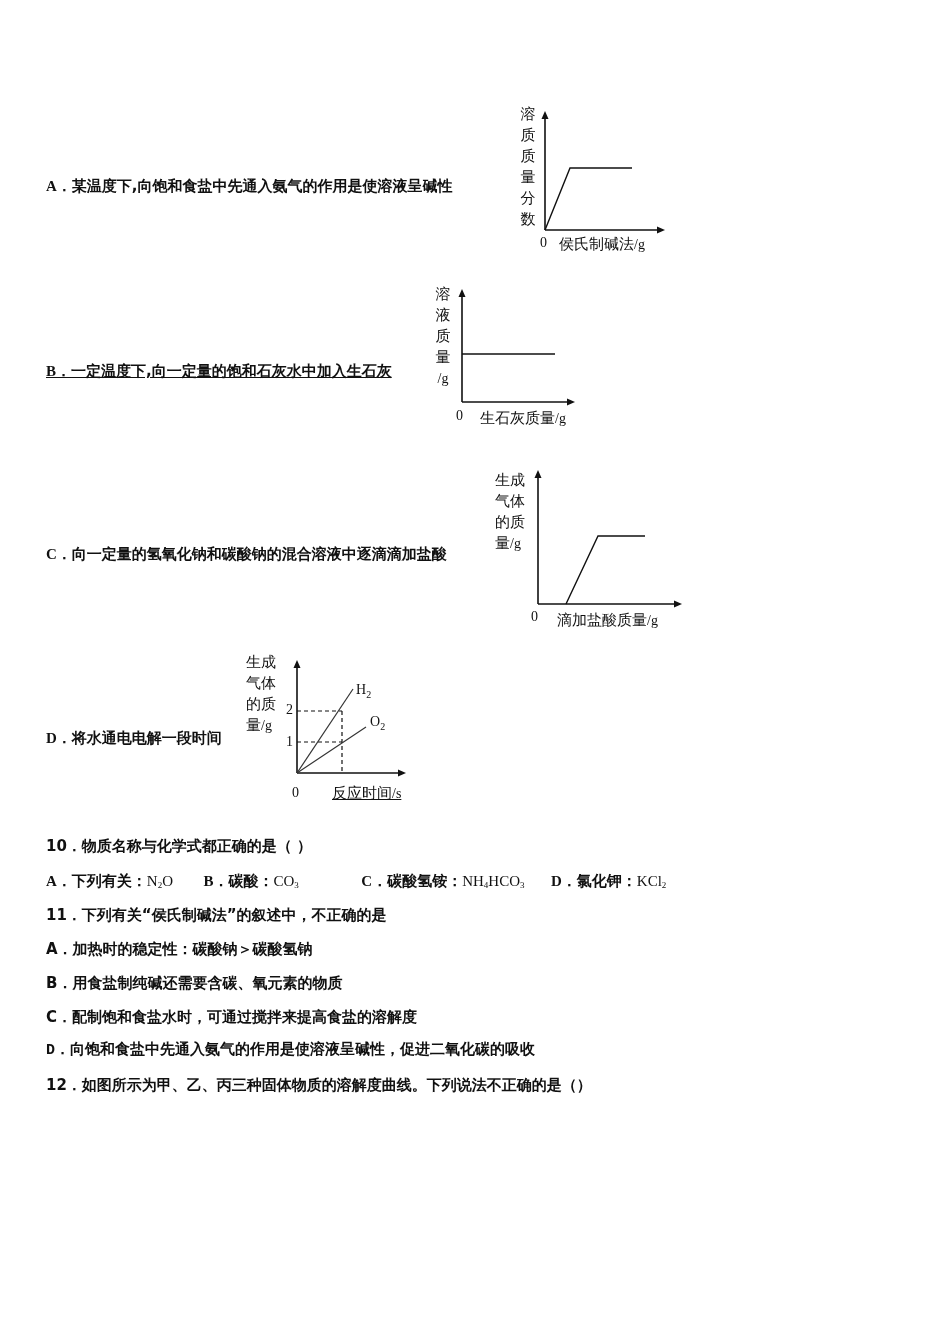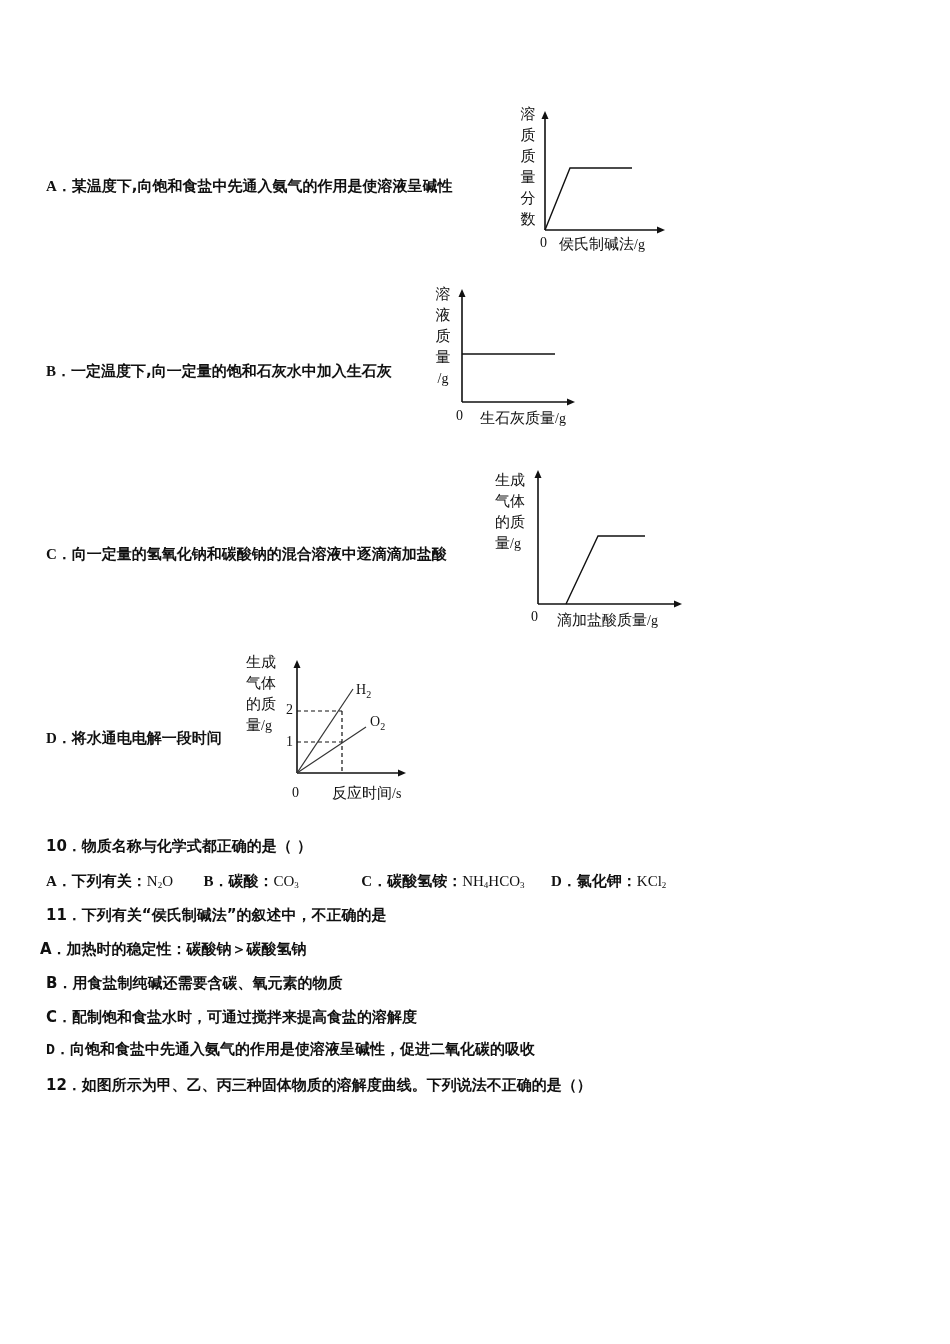--- a/index.html
+++ b/index.html
@@ -39,21 +39,21 @@
     <line x1="30" y1="126" x2="143" y2="126" stroke="#111" stroke-width="1.6"></line>
     <polygon points="150,126 142,122.5 142,129.5" fill="#111"></polygon>
     <polyline points="30,126 55,64 117,64" fill="none" stroke="#111" stroke-width="1.4"></polyline>
   </svg>
   <div class="abs tick" style="left:25px; top:131px;">0</div>
   <div class="abs axlabel" style="left:44px; top:130px; white-space:nowrap;">
     <span>侯氏制碱法</span><span class="unit">/g</span>
   </div>
 </div>
 
-<div class="abs qtext" style="left:46px; top:361px;">
+<div class="abs qtext" style="left:46px; top:361px;text-decoration:underline;">
   <span class="letter">B．</span><span>一定温度下,向一定量的饱和石灰水中加入生石灰</span>
 </div>
 <div class="abs chart" style="left:430px; top:284px; width:160px; height:150px;">
   <div class="abs axlabel vlabel" style="left:4px; top:0px;">
     <div>溶</div>
     <div>液</div>
     <div>质</div>
     <div>量</div>
     <div class="unit">/g</div>
   </div>
@@ -116,21 +116,21 @@
   </svg>
   <div class="abs tick" style="left:40px; top:50px;">2</div>
   <div class="abs tick" style="left:40px; top:82px;">1</div>
   <div class="abs tick" style="left:110px; top:30px;">
     <span>H</span><sub style="font-size:10px;">2</sub>
   </div>
   <div class="abs tick" style="left:124px; top:62px;">
     <span>O</span><sub style="font-size:10px;">2</sub>
   </div>
   <div class="abs tick" style="left:46px; top:133px;">0</div>
-  <div class="abs axlabel" style="left:86px; top:131px; white-space:nowrap;">
+  <div class="abs axlabel" style="left:86px; top:131px; white-space:nowrap;text-decoration:underline;">
     <span>反应时间</span><span class="unit">/s</span>
   </div>
 </div>
 
 <div class="abs line" style="left:46px; top:836px;">10．物质名称与化学式都正确的是（ ）</div>
 <div class="abs line" style="left:46px; top:871px;">
   <span>
     <span class="letter">A．</span><span>下列有关：</span><span class="formula"><span>N</span><sub>2</sub><span>O</span></span>
   </span>
   <span class="gap" style="width:20px;"></span>
@@ -141,18 +141,18 @@
   <span>
     <span class="letter">C．</span><span>碳酸氢铵：</span><span class="formula"><span>NH</span><sub>4</sub><span>HCO</span><sub>3</sub></span>
   </span>
   <span class="gap" style="width:16px;"></span>
   <span>
     <span class="letter">D．</span><span>氯化钾：</span><span class="formula"><span>KCl</span><sub>2</sub></span>
   </span>
 </div>
 
 <div class="abs line" style="left:46px; top:905px;">11．下列有关“侯氏制碱法”的叙述中，不正确的是</div>
-<div class="abs line" style="left:40px; top:939px;">A．加热时的稳定性：碳酸钠＞碳酸氢钠</div>
+<div class="abs line" style="left:46px; top:939px;">A．加热时的稳定性：碳酸钠＞碳酸氢钠</div>
 <div class="abs line" style="left:46px; top:973px;">B．用食盐制纯碱还需要含碳、氧元素的物质</div>
 <div class="abs line" style="left:46px; top:1007px;">C．配制饱和食盐水时，可通过搅拌来提高食盐的溶解度</div>
 <div class="abs line" style="left:46px; top:1041px;font-family:Liberation Mono, monospace;">D．向饱和食盐中先通入氨气的作用是使溶液呈碱性，促进二氧化碳的吸收</div>
 
 <div class="abs line" style="left:46px; top:1075px;">12．如图所示为甲、乙、丙三种固体物质的溶解度曲线。下列说法不正确的是（）</div>
 
 </body></html>

